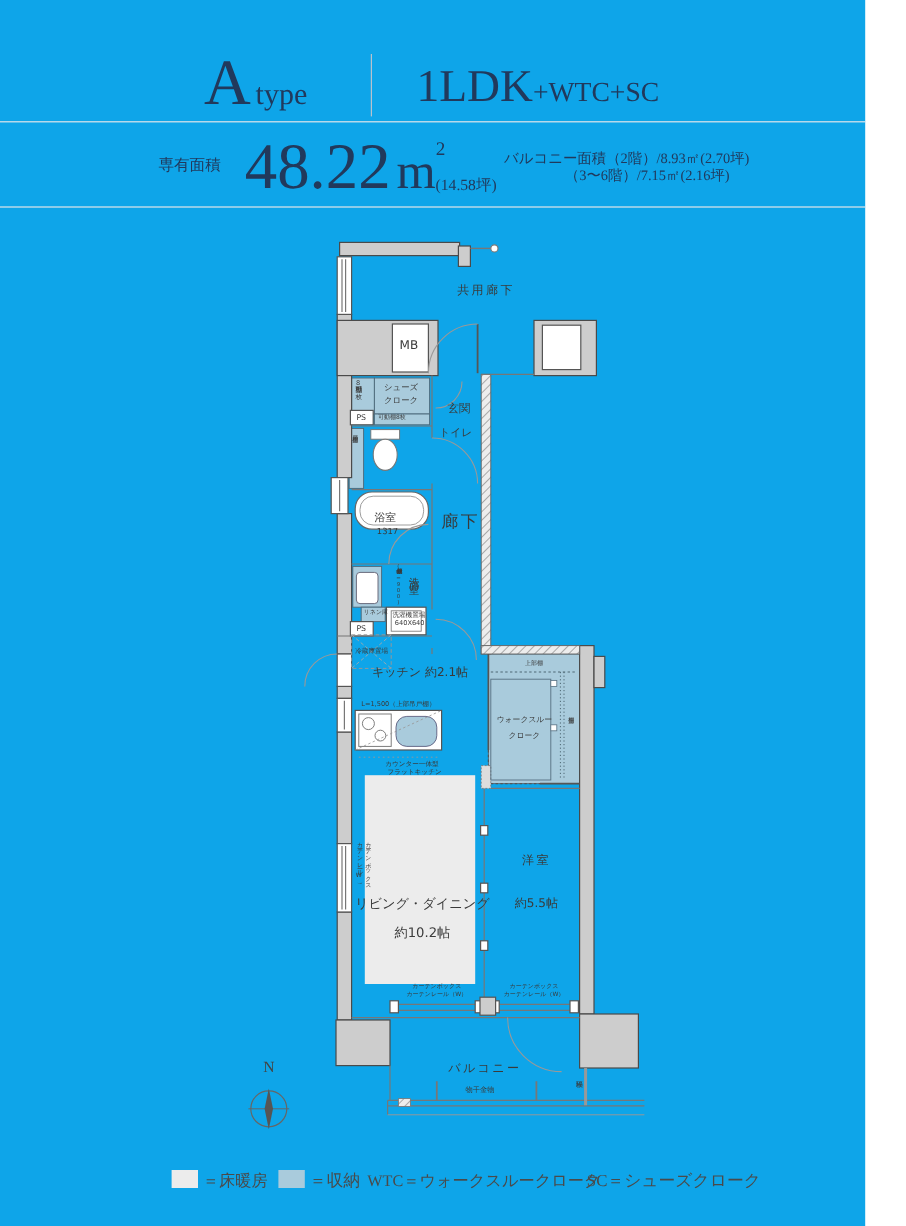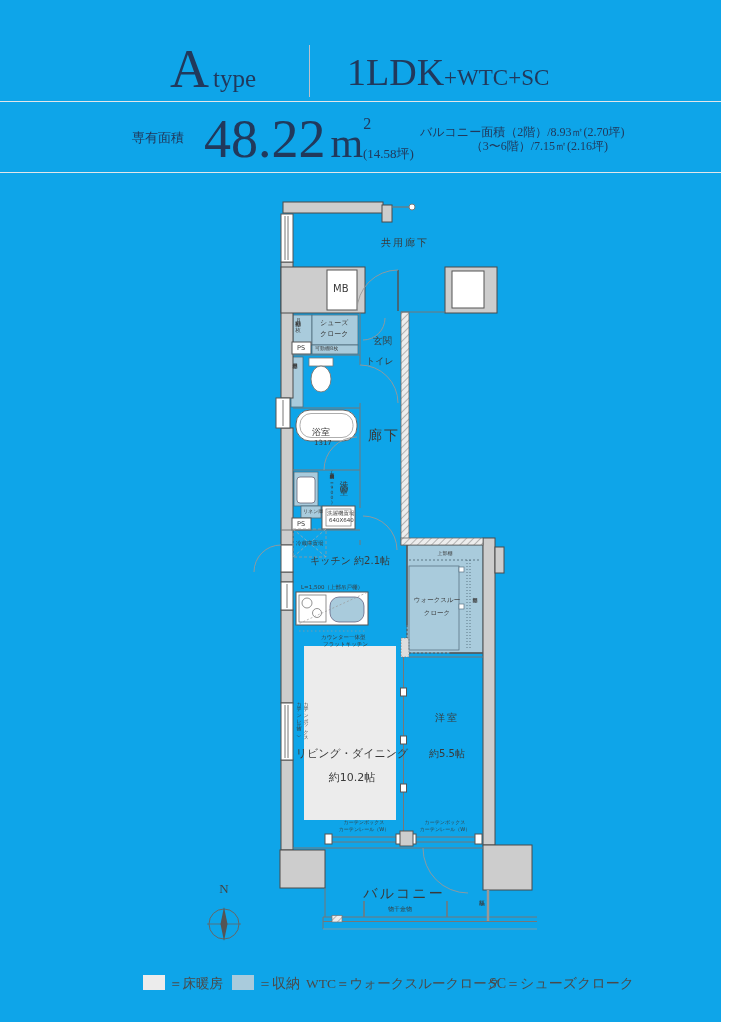--- a/index.html
+++ b/index.html
@@ -218,21 +218,21 @@
   <div class="lbl ctr" style="left:352px;top:748px;font-size:11px;">リビング・ダイニング</div>
   <div class="lbl ctr" style="left:352px;top:732px;font-size:11px;margin-top:40px;">約10.2帖</div>
   <div class="vlbl" style="left:303px;top:698px;font-size:5px;letter-spacing:0;">カーテンボックス</div>
   <div class="vlbl" style="left:296px;top:698px;font-size:5px;letter-spacing:0;">カーテンレール（W）</div>
   <div class="lbl ctr" style="left:447px;top:713px;font-size:10px;letter-spacing:2px;">洋室</div>
   <div class="lbl ctr" style="left:447px;top:749px;font-size:10px;">約5.5帖</div>
   <div class="lbl ctr" style="left:364px;top:820px;font-size:5px;">カーテンボックス</div>
   <div class="lbl ctr" style="left:364px;top:826.5px;font-size:5px;">カーテンレール（W）</div>
   <div class="lbl ctr" style="left:445px;top:820px;font-size:5px;">カーテンボックス</div>
   <div class="lbl ctr" style="left:445px;top:826.5px;font-size:5px;">カーテンレール（W）</div>
-  <div class="lbl ctr" style="left:404px;top:886px;font-size:14px;letter-spacing:2px;">バルコニー</div>
+  <div class="lbl ctr" style="left:404px;top:886px;font-size:10px;letter-spacing:2px;">バルコニー</div>
   <div class="lbl ctr" style="left:400px;top:906px;font-size:6px;">物干金物</div>
   <div class="vlbl" style="left:479px;top:896px;font-size:5.5px;letter-spacing:0;">隔板</div>
   <div class="lbl serif ctr" style="left:224px;top:882px;font-size:13px;color:#444;">N</div>
 
   <div class="legend-swatch" style="left:143px;top:975px;background:var(--floor-heating-gray);"></div>
   <div class="abs serif" style="left:169px;top:975px;font-size:13.5px;color:#4a4a4a;">＝床暖房</div>
   <div class="legend-swatch" style="left:232px;top:975px;background:var(--storage-blue);"></div>
   <div class="abs serif" style="left:258px;top:975px;font-size:14px;color:#4a4a4a;">＝収納</div>
   <div class="abs serif" style="left:306px;top:975px;font-size:13.5px;color:#4a4a4a;">WTC＝ウォークスルークローク</div>
   <div class="abs serif" style="left:489px;top:975px;font-size:14px;color:#4a4a4a;">SC＝シューズクローク</div>

